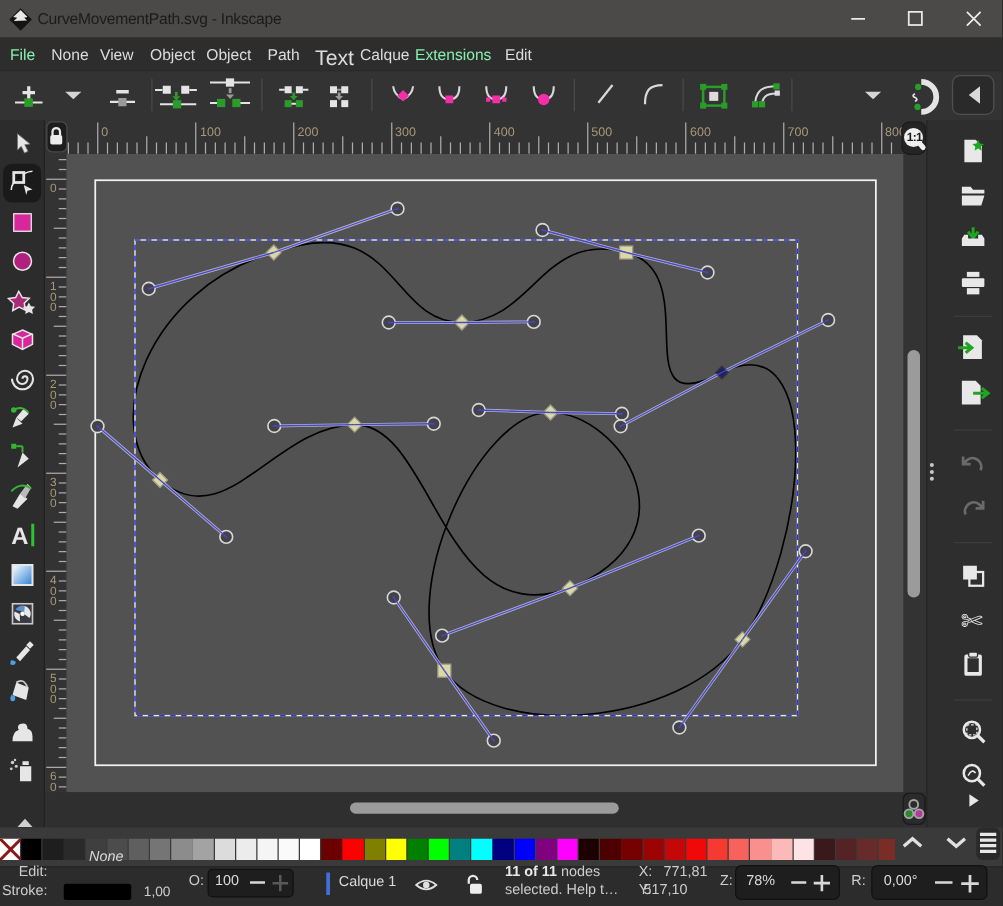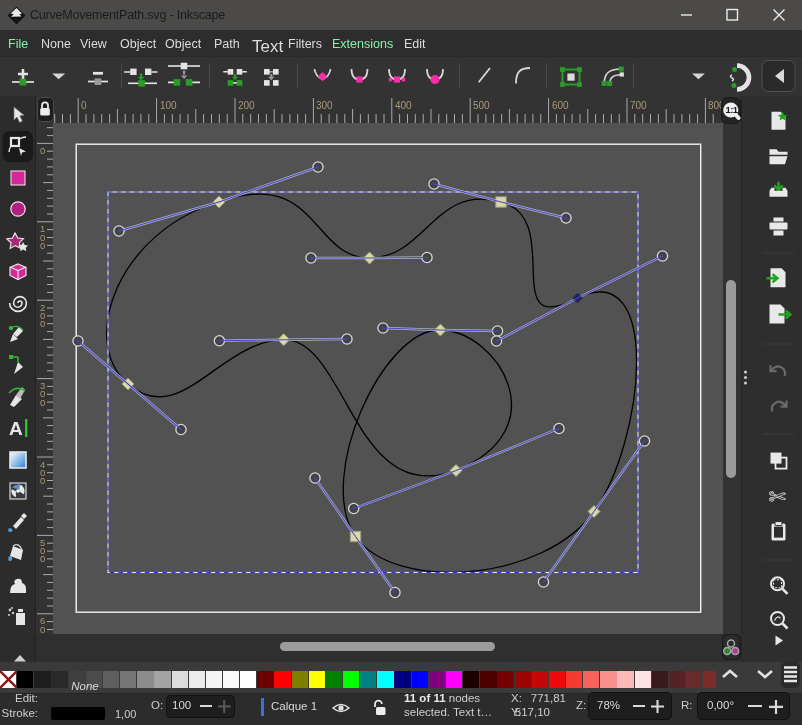--- a/index.html
+++ b/index.html
@@ -22,21 +22,21 @@
 </svg>
 
 <div class="abs" style="left:0;top:30px;width:802px;height:26px;background:#2d2d2d"></div>
 <div class="abs" style="left:8px;top:37px;font-size:12.5px;color:#86efac">File</div>
 <div class="abs" style="left:41px;top:37px;font-size:12.5px;color:#dcdcdc">None</div>
 <div class="abs" style="left:80px;top:37px;font-size:12.5px;color:#dcdcdc">View</div>
 <div class="abs" style="left:120px;top:37px;font-size:12.5px;color:#dcdcdc">Object</div>
 <div class="abs" style="left:165px;top:37px;font-size:12.5px;color:#dcdcdc">Object</div>
 <div class="abs" style="left:214px;top:37px;font-size:12.5px;color:#dcdcdc">Path</div>
 <div class="abs" style="left:252px;top:37px;font-size:17px;color:#dcdcdc">Text</div>
-<div class="abs" style="left:288px;top:37px;font-size:12.5px;color:#dcdcdc">Filters</div>
+<div class="abs" style="left:288px;top:37px;font-size:12.5px;color:#dcdcdc">Calque</div>
 <div class="abs" style="left:332px;top:37px;font-size:12.5px;color:#86efac">Extensions</div>
 <div class="abs" style="left:404px;top:37px;font-size:12.5px;color:#dcdcdc">Edit</div>
 <div class="abs" style="left:0;top:56px;width:802px;height:40px;background:#333333;border-top:1px solid #2a2a2a;box-sizing:border-box"></div>
 <svg style="position:absolute;left:0;top:56px" width="802" height="40" viewBox="0 0 802 40">
 <line x1="121.5" y1="7" x2="121.5" y2="33" stroke="#4a4a4a" stroke-width="1"></line>
 <line x1="209.5" y1="7" x2="209.5" y2="33" stroke="#4a4a4a" stroke-width="1"></line>
 <line x1="297.5" y1="7" x2="297.5" y2="33" stroke="#4a4a4a" stroke-width="1"></line>
 <line x1="459.5" y1="7" x2="459.5" y2="33" stroke="#4a4a4a" stroke-width="1"></line>
 <line x1="546.5" y1="7" x2="546.5" y2="33" stroke="#4a4a4a" stroke-width="1"></line>
 <line x1="633.5" y1="7" x2="633.5" y2="33" stroke="#4a4a4a" stroke-width="1"></line>
@@ -574,21 +574,21 @@
 <div class="abs" style="left:271px;top:700px;font-size:11.5px;color:#dadada">Calque 1</div>
 <svg class="abs" style="left:331px;top:700px" width="20" height="16" viewBox="0 0 20 16">
 <path d="M2,8 Q10,1 18,8 Q10,15 2,8 Z" fill="none" stroke="#e0e0e0" stroke-width="1.5"></path>
 <circle cx="10" cy="8" r="2.6" fill="#e0e0e0"></circle>
     </svg>
 <svg class="abs" style="left:370px;top:699px" width="19" height="18" viewBox="0 0 19 18">
 <path d="M5,8 v-3 a3.4,3.4 0 0 1 6.8,0" stroke="#e8e8e8" stroke-width="1.8" fill="none"></path>
 <rect x="6" y="8" width="9.5" height="8" rx="1.5" fill="#ececec"></rect>
     </svg>
 <div class="abs" style="left:404px;top:691.5px;font-size:11.5px;color:#e8e8e8"><b>11 of 11</b> <span style="color:#cdcdcd">nodes</span></div>
-<div class="abs" style="left:404px;top:706px;font-size:11.5px;color:#cdcdcd">selected. Text t…</div>
+<div class="abs" style="left:404px;top:706px;font-size:11.5px;color:#cdcdcd">selected. Help t…</div>
 <div class="abs" style="left:511px;top:691.5px;font-size:11.5px;color:#cdcdcd">X:</div>
 <div class="abs" style="left:511px;top:706px;font-size:11.5px;color:#cdcdcd">Y:</div>
 <div class="abs" style="left:520px;top:691.5px;width:46px;text-align:right;font-size:11.5px;color:#cdcdcd">771,81</div>
 <div class="abs" style="left:504px;top:706px;width:46px;text-align:right;font-size:11.5px;color:#cdcdcd">517,10</div>
 <div class="abs" style="left:576px;top:699px;font-size:11.5px;color:#cdcdcd">Z:</div>
 <div class="abs" style="left:588px;top:692px;width:84px;height:28px;background:#1e1e1e;border:1px solid #111;border-radius:5px;box-sizing:border-box"></div>
 <div class="abs" style="left:597px;top:699px;font-size:11.5px;color:#dadada">78%</div>
 <div class="abs" style="left:633px;top:705px;width:12px;height:2px;background:#d8d8d8"></div>
 <svg class="abs" style="left:650px;top:699px" width="15" height="15">
       <path d="M1,7.5 h13 M7.5,1 v13" stroke="#d8d8d8" stroke-width="2.1"></path>

